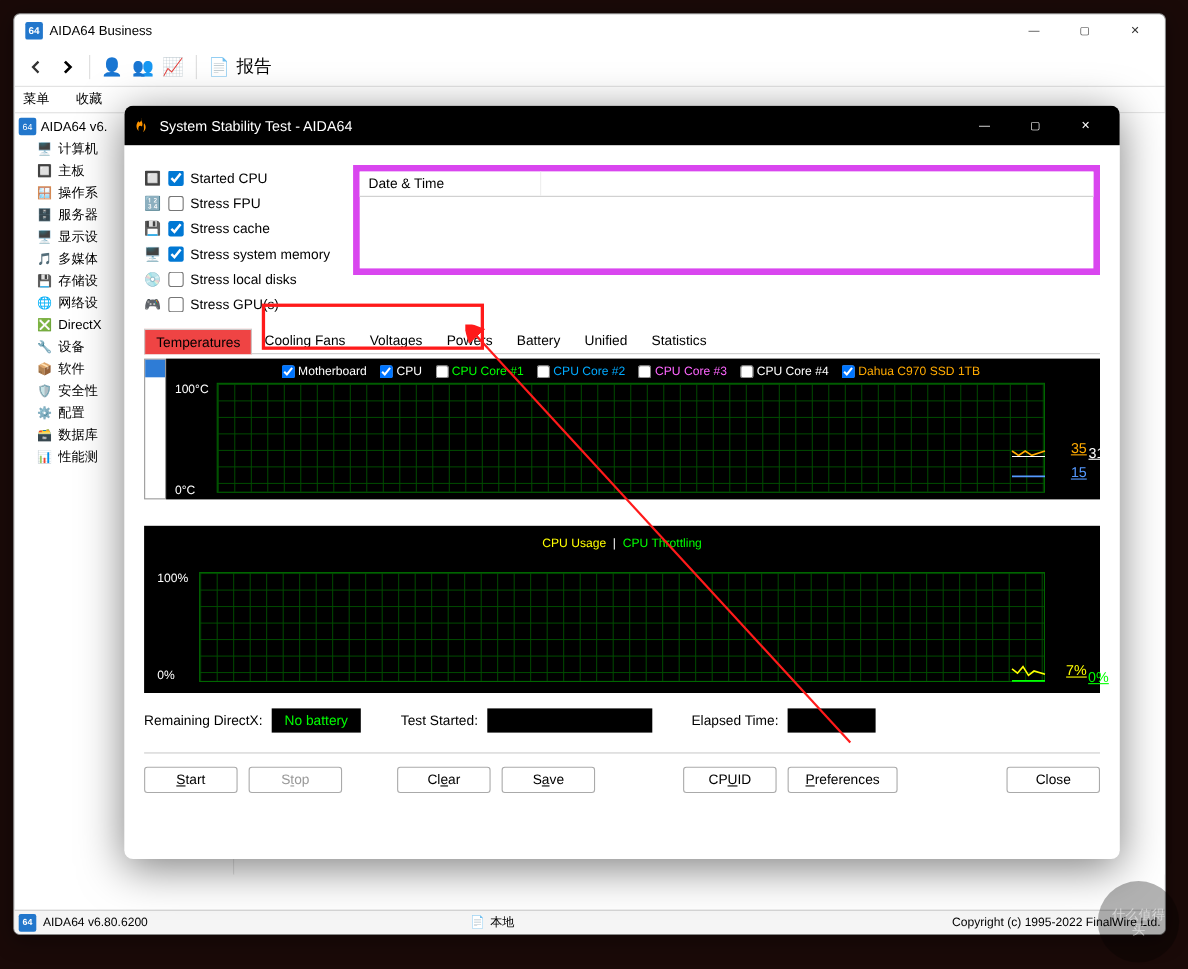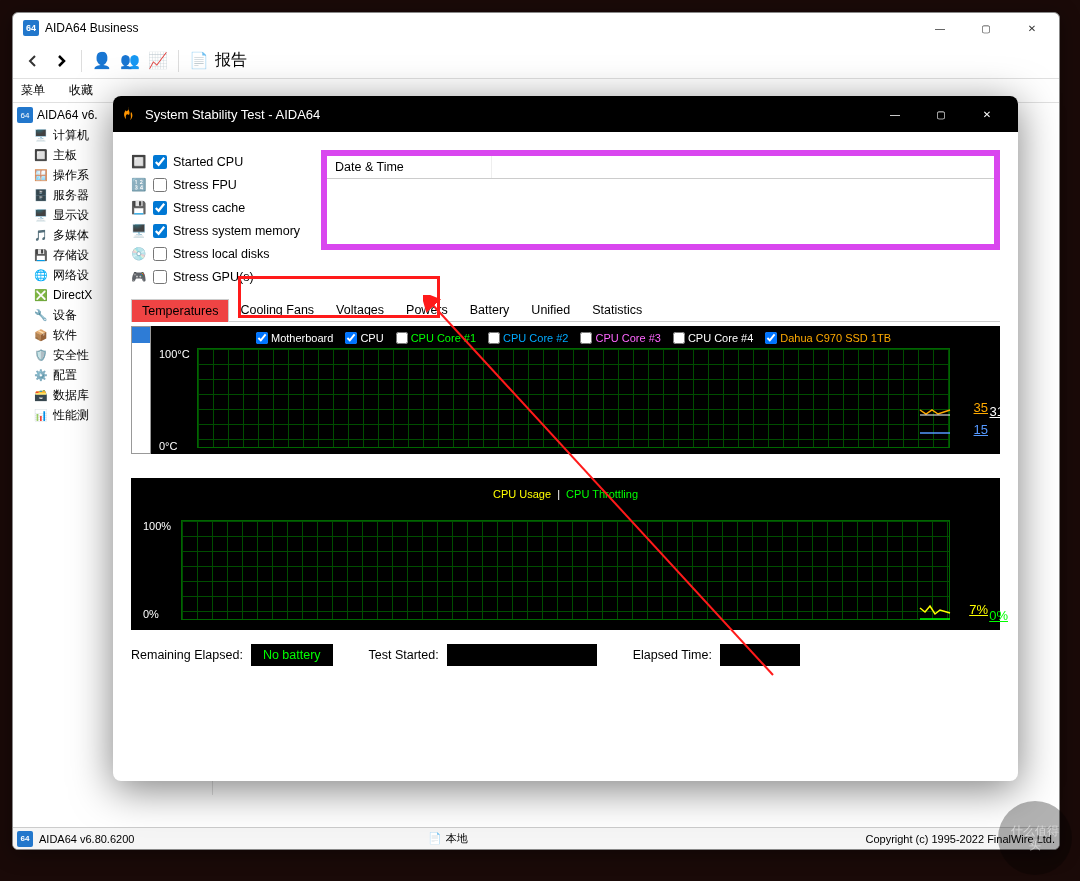--- a/index.html
+++ b/index.html
@@ -333,30 +333,42 @@
               <path d="M0 88 L5 92 L10 86 L15 94 L20 90 L30 93" stroke="#ffff00" fill="none" stroke-width="1.5"></path>
               <path d="M0 99 L30 99" stroke="#00ff00" fill="none" stroke-width="1.5"></path>
             </svg>
         </div>
         <span class="rlabel" style="top:82px;color:#ffff00;">7%</span>
         <span class="rlabel" style="top:88px;right:-18px;color:#00ff00;">0%</span>
       </div>
     </div>
 
     <div class="info-row">
-      <span>Remaining Elapsed:</span>
+      <span>Remaining DirectX:</span>
       <span class="blackbox">No battery</span>
       <span style="width:20px;"></span>
       <span>Test Started:</span>
       <span class="blackbox" style="min-width:150px;"></span>
       <span style="width:20px;"></span>
       <span>Elapsed Time:</span>
       <span class="blackbox"></span>
     </div>
 
+    <div class="btn-row">
+      <div class="btn"><u>S</u><span>tart</span></div>
+      <div class="btn dis">S<u>t</u>op</div>
+      <span style="width:30px;"></span>
+      <div class="btn">Cl<u>e</u>ar</div>
+      <div class="btn">S<u>a</u>ve</div>
+      <span style="width:60px;"></span>
+      <div class="btn">CP<u>U</u>ID</div>
+      <div class="btn" style="width:100px;"><u>P</u>references</div>
+      <div class="spacer"></div>
+      <div class="btn">Close</div>
+    </div>
 
     <div class="highlight-box"></div>
     <svg class="arrow-svg" width="360" height="390">
       <defs>
           <marker id="ah" markerWidth="10" markerHeight="10" refX="2" refY="5" orient="auto">
             <path d="M0 0 L10 5 L0 10 Z" fill="#ff1a1a"></path>
           </marker>
         </defs>
       <line x1="350" y1="380" x2="8" y2="8" stroke="#ff1a1a" stroke-width="2" marker-end="url(#ah)"></line>
     </svg>

